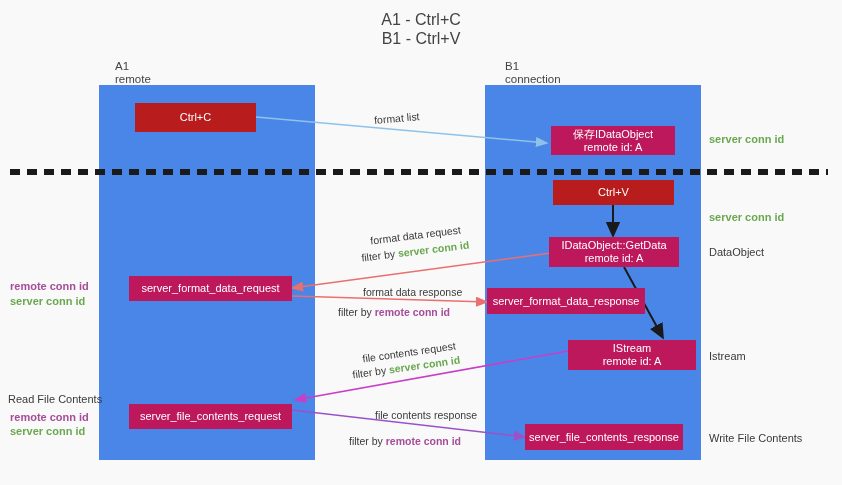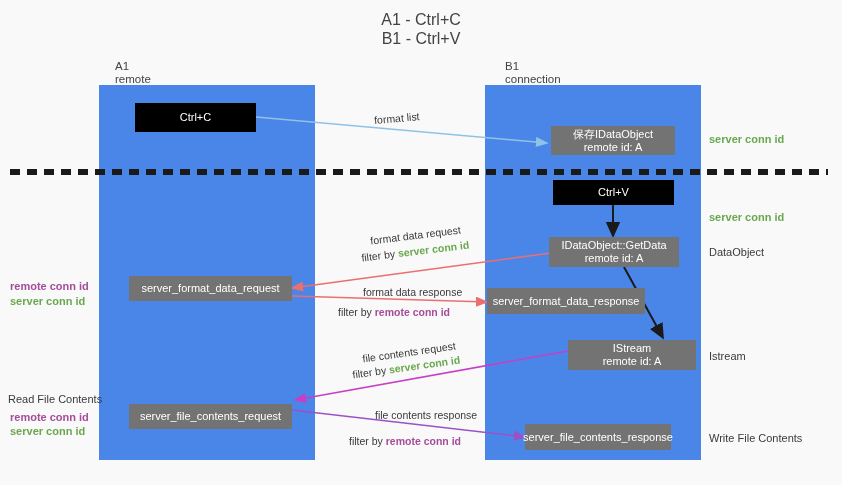--- a/index.html
+++ b/index.html
@@ -51,22 +51,22 @@
     position: absolute;
     display: flex;
     align-items: center;
     justify-content: center;
     text-align: center;
     color: #ffffff;
     font-size: 11px;
     line-height: 13px;
     box-sizing: border-box;
   }
-  .node.orange { background: #737373; }
-  .node.green  { background: #000000; }
+  .node.orange { background: #be185d; }
+  .node.green  { background: #b91c1c; }
   .node span { display: block; }
 
   .edge-label {
     position: absolute;
     font-size: 10.5px;
     line-height: 14px;
     color: #3a3a3a;
     white-space: nowrap;
   }
 
@@ -167,21 +167,21 @@
 
   <div class="node orange" style="left:487px; top:288px; width:158px; height:26px;">
     <span>server_format_data_response</span>
   </div>
 
   <div class="node orange" style="left:568px; top:340px; width:128px; height:30px; flex-direction:column;">
     <span>IStream</span>
     <span>remote id: A</span>
   </div>
 
-  <div class="node orange" style="left:525px; top:424px; width:146px; height:26px;">
+  <div class="node orange" style="left:525px; top:424px; width:158px; height:26px;">
     <span>server_file_contents_response</span>
   </div>
 
   <div class="edge-label" style="left:374px; top:111px; transform:rotate(-5deg);">
     <span>format list</span>
   </div>
 
   <div class="edge-label" style="left:370px; top:228px; transform:rotate(-7deg);">
     <span>format data request</span>
   </div>

